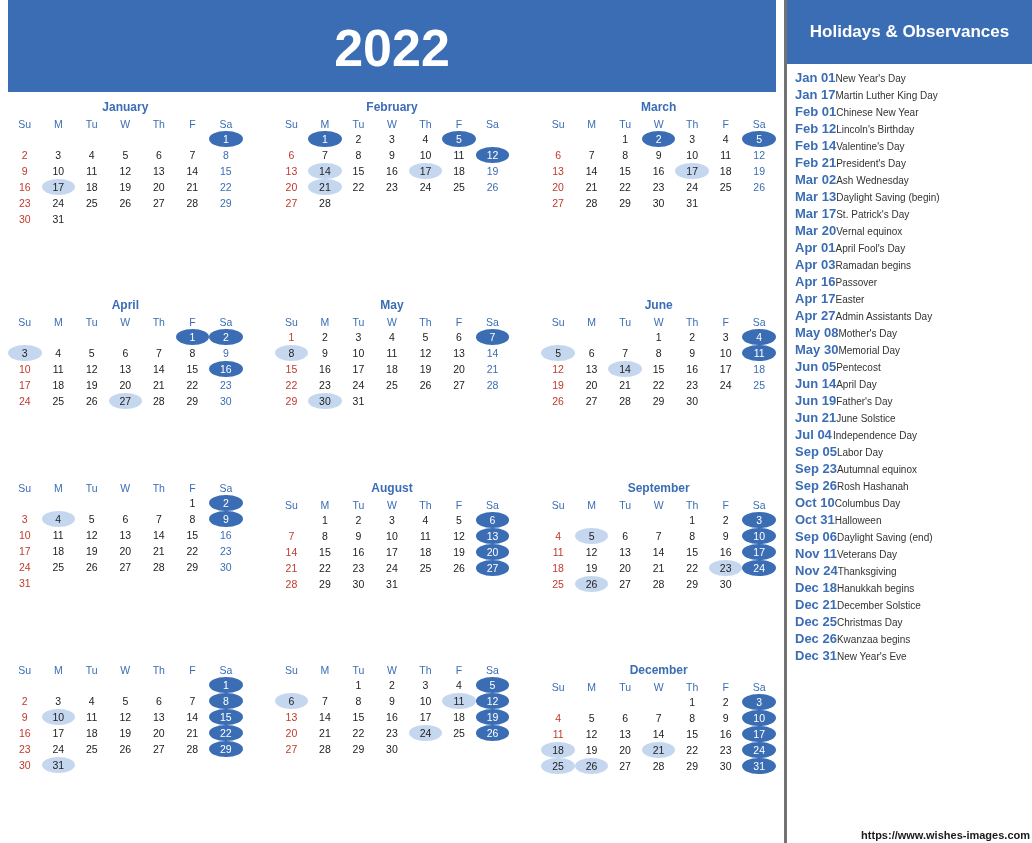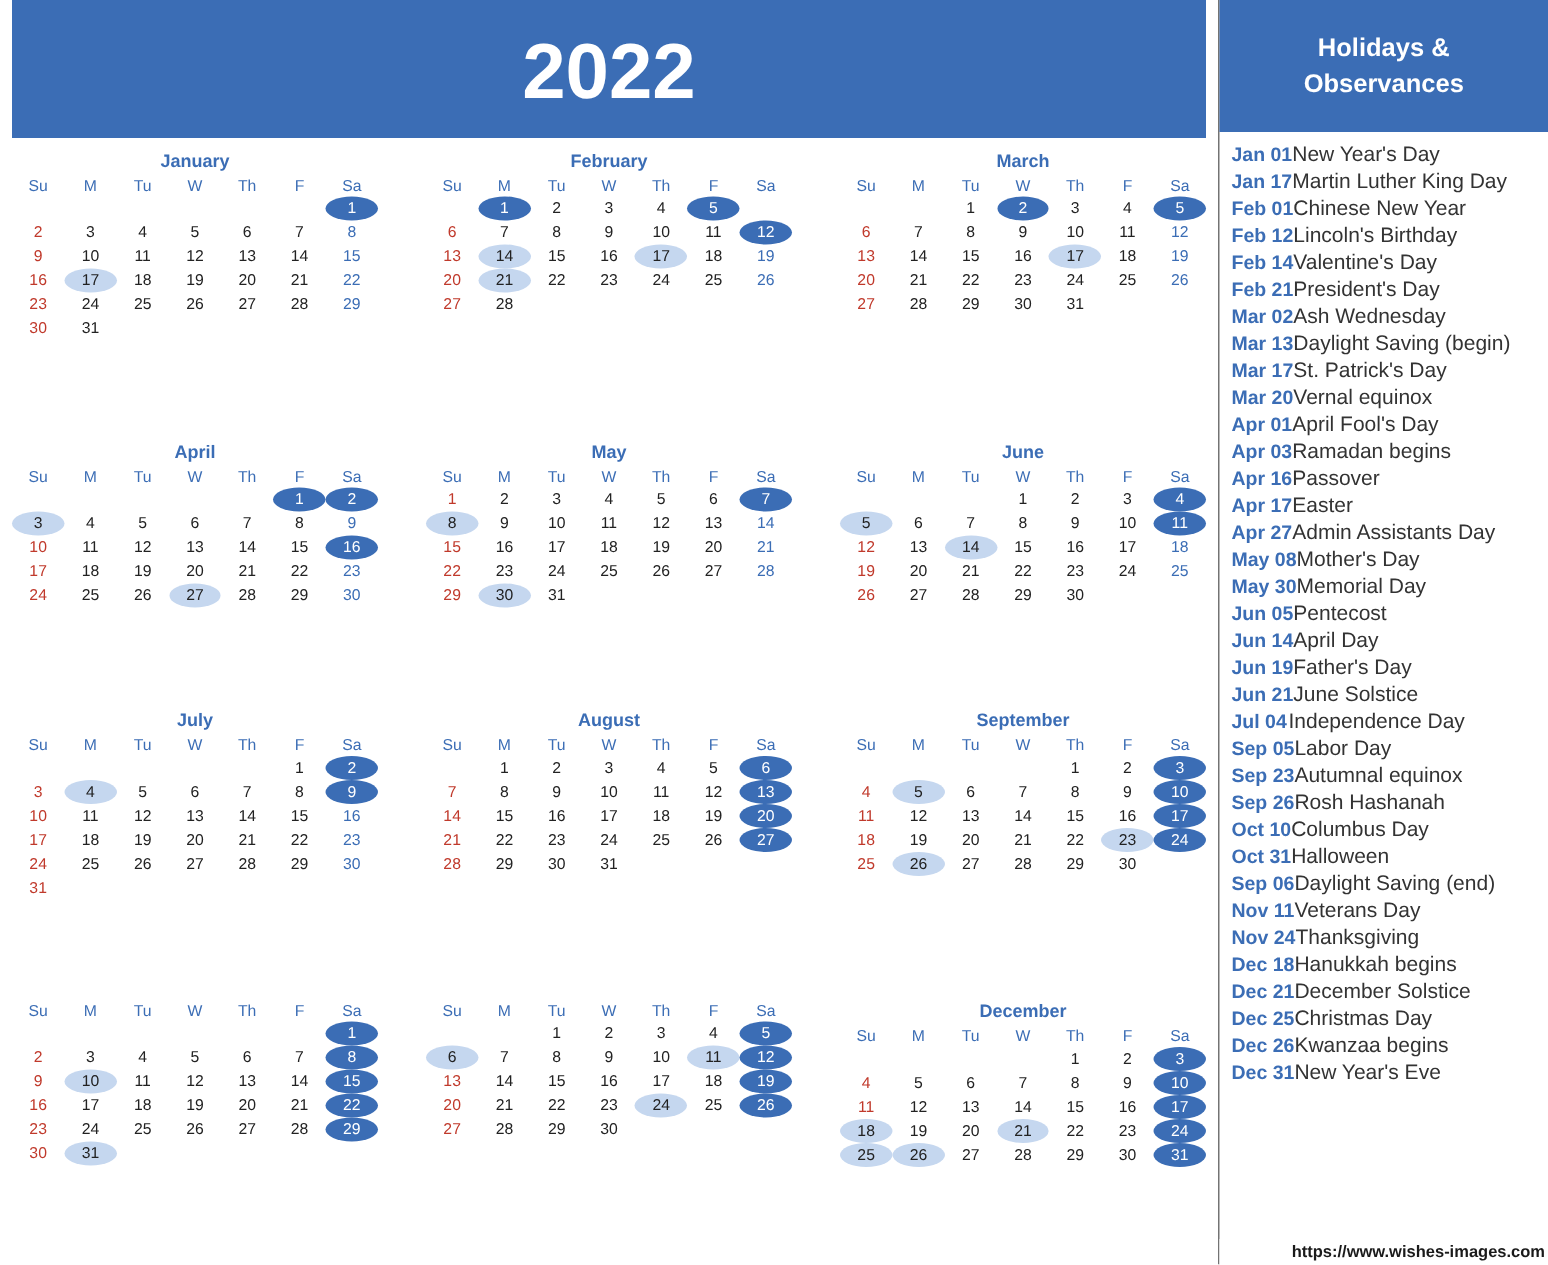--- a/index.html
+++ b/index.html
@@ -74,23 +74,23 @@
     .cal-table td.highlight-blue {
       background: #3b6db5;
       color: white;
       border-radius: 50%;
     }
     .cal-table td.highlight-light {
       background: #c5d7ef;
       border-radius: 50%;
     }
     .holidays-section {
-      width: 220px;
+      width: 248px;
       background: #fff;
-      border-left: 1px solid #737373;
+      border-left: 3px solid #737373;
       display: flex;
       flex-direction: column;
     }
     .holidays-header {
       background: #3b6db5;
       color: white;
       text-align: center;
       font-size: 17px;
       font-weight: bold;
       padding: 20px 10px;
@@ -108,21 +108,21 @@
     }
     .holiday-date {
       color: #3b6db5;
       font-size: 13px;
       font-weight: bold;
       min-width: 38px;
       flex-shrink: 0;
     }
     .holiday-name {
       color: #333;
-      font-size: 14px;
+      font-size: 10px;
     }
     .footer-url {
       text-align: right;
       font-size: 11px;
       font-weight: bold;
       color: #1a1a1a;
       padding: 3px 2px 2px 0;
       background: #fff;
     }
   </style>
@@ -514,21 +514,20 @@
                 <td>28</td>
                 <td>29</td>
                 <td>30</td>
                 <td></td>
                 <td></td>
               </tr>
             </tbody>
           </table>
         </div>
         <div class="month-block">
-          <div class="month-name">July</div>
           <table class="cal-table">
             <thead>
               <tr>
                 <th>Su</th>
                 <th>M</th>
                 <th>Tu</th>
                 <th>W</th>
                 <th>Th</th>
                 <th>F</th>
                 <th>Sa</th>

